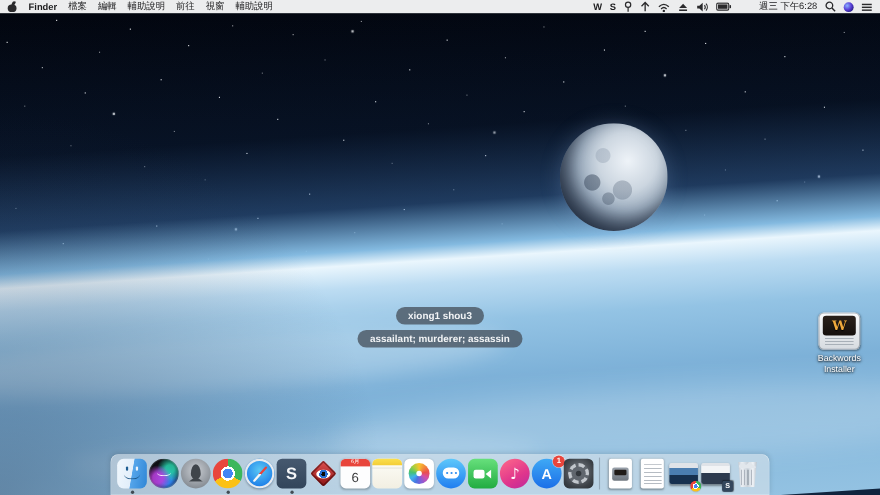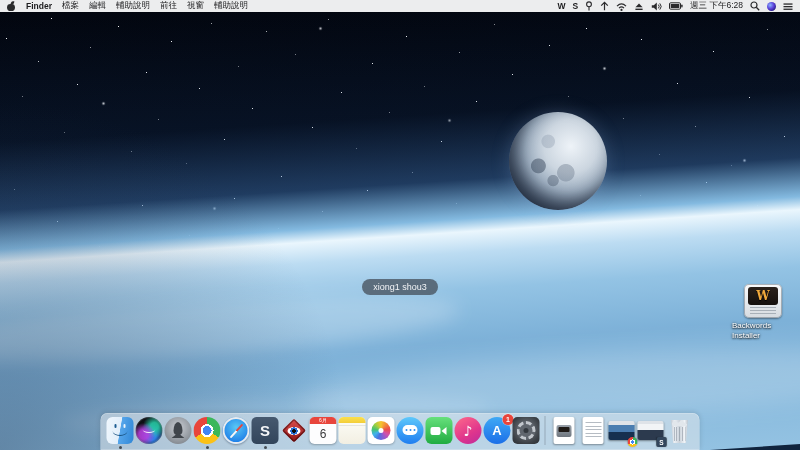--- a/index.html
+++ b/index.html
@@ -70,27 +70,27 @@
       radial-gradient(circle at 63% 35%, #eef3f8 0%, #ccd6e0 30%, #9fb0c2 50%, #6e8097 68%, #42516a 84%, #1c2738 100%);
     box-shadow:0 0 18px rgba(140,170,215,.25), inset 8px -9px 16px rgba(6,12,26,.55); }
 
   
   .big-word { position:absolute; top:136px; left:0; right:0; text-align:center;
     font-size:100px; line-height:1; font-weight:700; color:#fff; letter-spacing:3px;
     text-shadow:0 3px 14px rgba(0,10,30,.35); font-family:"DejaVu Sans",sans-serif; }
   .pills { position:absolute; top:279px; left:0; right:0;
     display:flex; flex-direction:column; align-items:center; gap:5px; }
   .pill { background:rgba(72,82,94,.78); color:#f2f4f6; font-size:9px;
-    padding:3px 11px; border-radius:10px; white-space:nowrap; }
+    padding:3px 11px; border-radius:10px; white-space:nowrap;font-weight:bold; }
 
   
   .desk-icons { position:absolute; right:5px; top:284px; width:64px;
     display:flex; flex-direction:column; align-items:center; gap:9px; }
   .d-item { display:flex; flex-direction:column; align-items:center; gap:3px; cursor:default; }
-  .d-label { font-size:8px; color:#fff; line-height:1.3;
+  .d-label { font-size:8px; color:#fff; text-align:center; line-height:1.3;
     text-shadow:0 1px 2px rgba(0,0,0,.9), 0 0 3px rgba(0,0,0,.6); width:62px; }
   .lbl-work { letter-spacing:3px; margin-left:3px; }
   .drive { width:38px; height:34px; border-radius:5px; position:relative;
     background:linear-gradient(180deg,#fafbfc,#d6dbe0);
     box-shadow:inset 0 0 0 1px rgba(110,120,132,.55), 0 1px 2px rgba(0,0,0,.4); }
   .drive-label { position:absolute; top:3px; left:4px; right:4px; height:18px;
     background:linear-gradient(180deg,#2a211b,#15100d); border-radius:3px;
     display:flex; align-items:center; justify-content:center; }
   .drive-label span { color:#f0a93c; font-weight:700; font-size:12px;
     font-family:"DejaVu Serif",serif; text-shadow:0 1px 1px #000; }
@@ -111,21 +111,21 @@
   .mb-app { font-weight:700; }
   .mb-item { white-space:nowrap; }
   .apple { position:relative; width:9px; height:11px; }
   .apple::before { content:''; position:absolute; left:0; top:3px; width:8px; height:7.5px;
     background:#2a2a2c; border-radius:45% 45% 48% 48%; }
   .apple::after { content:''; position:absolute; left:4px; top:0; width:3px; height:3.5px;
     background:#2a2a2c; border-radius:70% 0 70% 0; transform:rotate(18deg); }
   .mb-right { margin-left:auto; display:flex; align-items:center; gap:7px; }
   .mb-right svg { display:block; }
   .mb-glyph { font-weight:700; font-size:8.5px; }
-  .mb-clock { white-space:nowrap; }
+  .mb-clock { white-space:nowrap;margin-left:18px; }
   .siri-orb { width:9px; height:9px; border-radius:50%;
     background:radial-gradient(circle at 35% 35%, #8ab4ff, #5a3fd8 45%, #2a1f8a 75%, #101038); }
 
   
   .dock { position:absolute; bottom:0; left:50%; transform:translateX(-50%);
     height:37px; display:flex; align-items:center; gap:2px; padding:4px 6px 6px;
     background:rgba(219,227,235,.58); border-radius:7px 7px 0 0;
     box-shadow:inset 0 0 0 .5px rgba(255,255,255,.45), 0 -1px 5px rgba(0,0,0,.12); z-index:9; }
   .di { width:27px; height:27px; position:relative; flex:none; cursor:pointer; }
   .ic { position:absolute; inset:0; }
@@ -278,20 +278,21 @@
     <div class="horizon"></div>
     <div class="cloud c1"></div>
     <div class="cloud c2"></div>
     <div class="cloud c3"></div>
     <div class="corner-shade"></div>
     <div class="moon"></div>
   </div>
 
   <div class="pills">
     <div class="pill">xiong1 shou3</div>
+    <div class="pill">assailant; murderer; assassin</div>
   </div>
 
   <div class="desk-icons">
     <div class="d-item">
       <div class="drive">
         <div class="drive-label">
             <span>W</span>
           </div>
         <div class="drive-grill"></div>
       </div>

